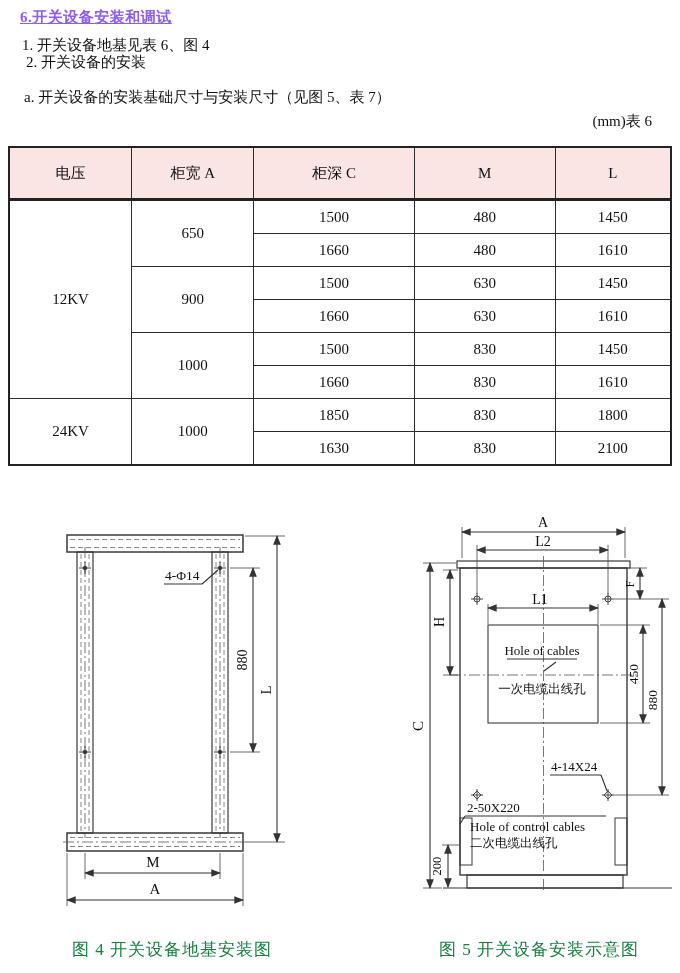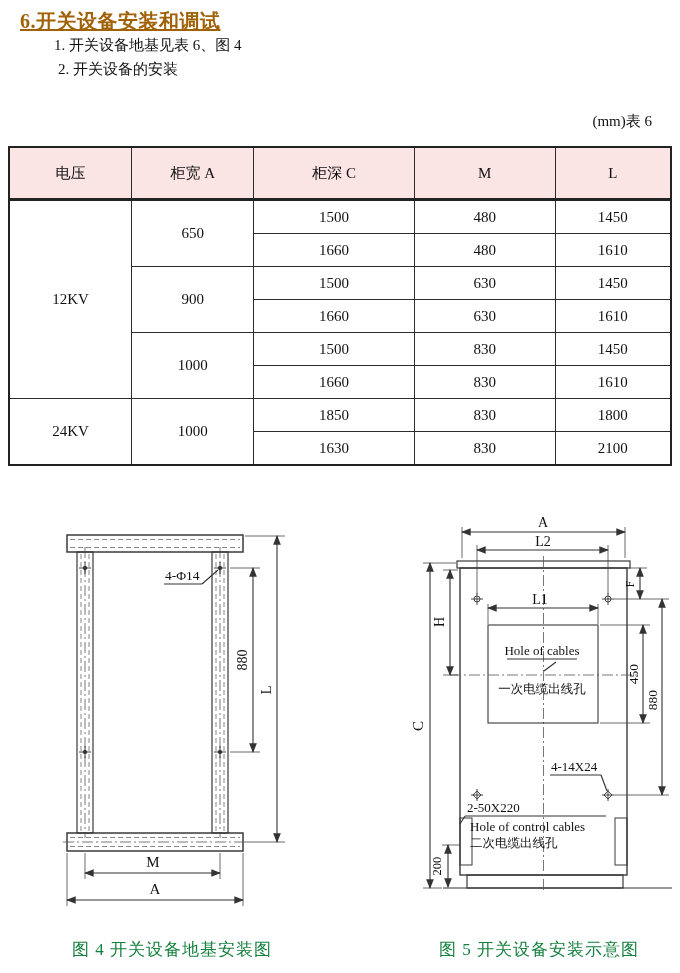--- a/index.html
+++ b/index.html
@@ -2,26 +2,26 @@
 <html><head>
 <meta charset="utf-8">
 <style>
   html,body{margin:0;padding:0;background:#ffffff;}
   .page{
     position:relative; width:680px; height:973px; background:#fff;
     font-family:"Liberation Serif","DejaVu Serif",serif; color:#1a1a1a; overflow:hidden;
   }
   .doc-title{
     position:absolute; left:20px; top:8px;
-    font-size:20px; font-weight:bold; color:#a16207;
+    font-size:15px; font-weight:bold; color:#8b5cf6;
     text-decoration:underline; letter-spacing:.5px;
   }
-  .intro-line{position:absolute; left:22px; font-size:15px; color:#111;margin-left:32px;}
+  .intro-line{position:absolute; left:22px; font-size:15px; color:#111;}
   .line1{top:36px;}
-  .line2{top:60px; left:26px;}
+  .line2{top:53px; left:26px;}
   .line3{top:88px; left:24px;}
   .unit-tag{position:absolute; top:112px; right:28px; font-size:15px; color:#111;}
 
   table.spec{
     position:absolute; left:8px; top:146px; width:664px;
     border-collapse:collapse; table-layout:fixed;
     font-size:15px; color:#111;
   }
   table.spec td, table.spec th{
     border:1.6px solid #2b2b2b; text-align:center; vertical-align:middle;
@@ -50,20 +50,21 @@
   svg text{font-family:"Liberation Serif","DejaVu Serif",serif; fill:#111;}
 </style>
 </head>
 <body>
 
 <div class="page">
 
   <div class="doc-title">6.开关设备安装和调试</div>
   <div class="intro-line line1">1. 开关设备地基见表 6、图 4</div>
   <div class="intro-line line2">2. 开关设备的安装</div>
+  <div class="intro-line line3">a. 开关设备的安装基础尺寸与安装尺寸（见图 5、表 7）</div>
   <div class="unit-tag">(mm)表 6</div>
 
   <table class="spec">
     <colgroup>
       <col style="width:18.5%">
         <col style="width:18.5%">
         <col style="width:24.2%">
         <col style="width:21.3%">
         <col style="width:17.5%">
     </colgroup>

